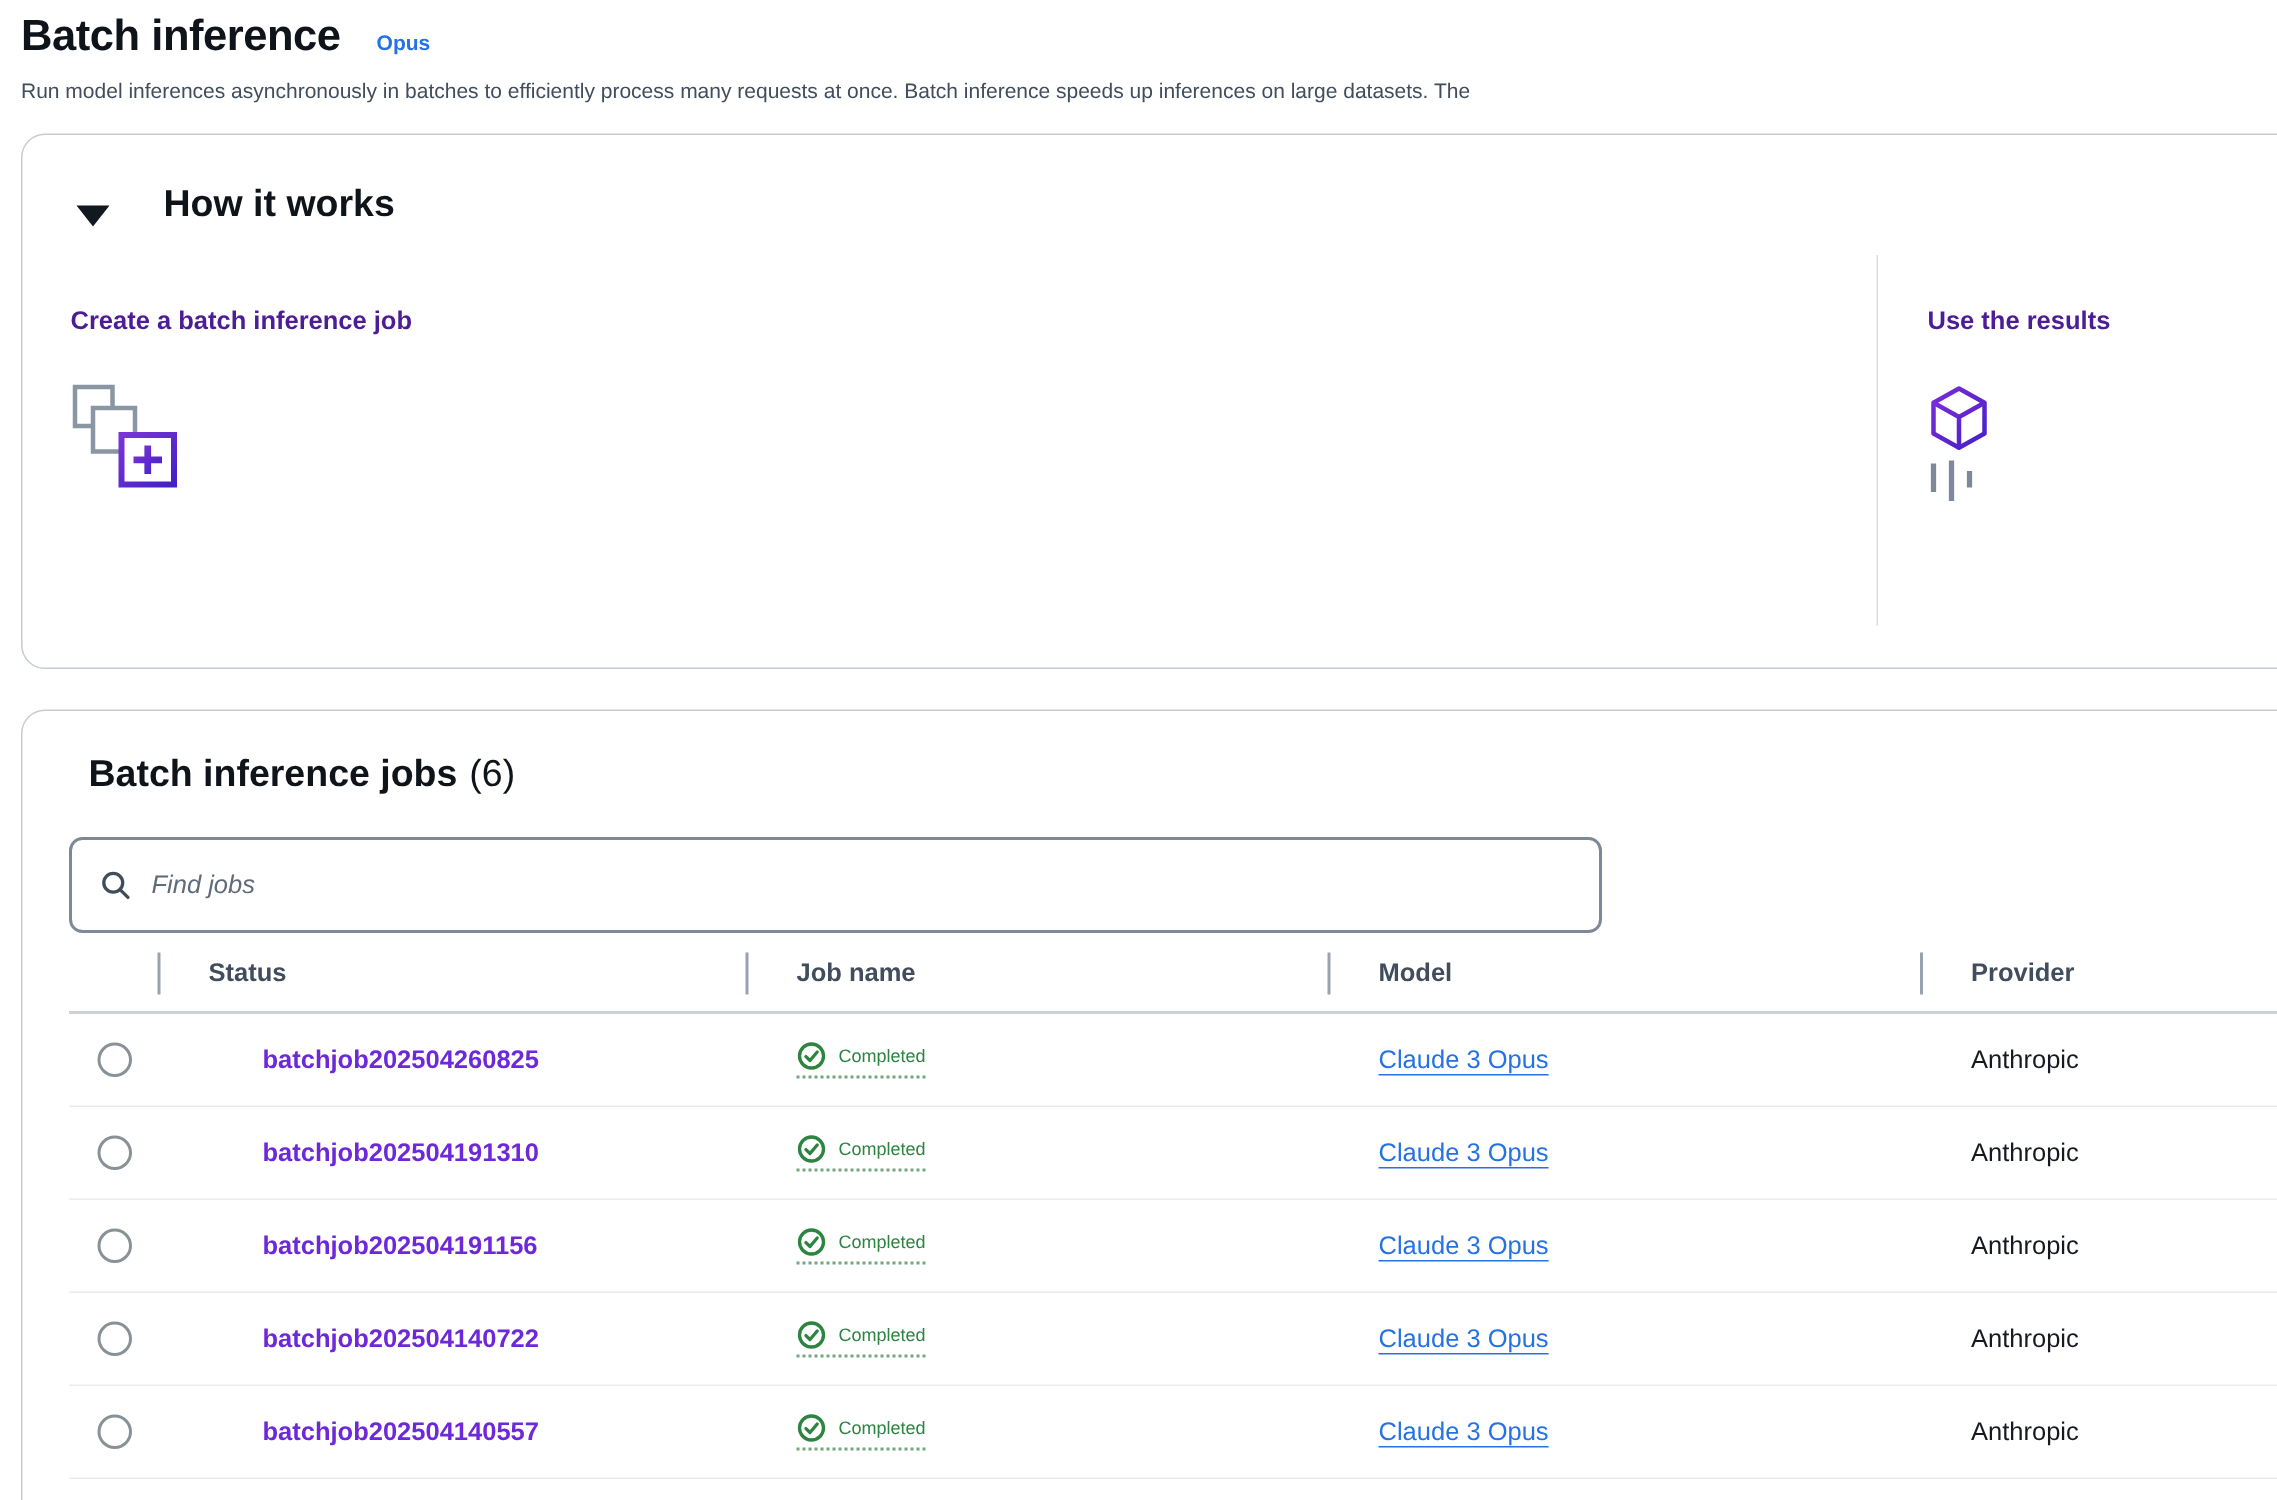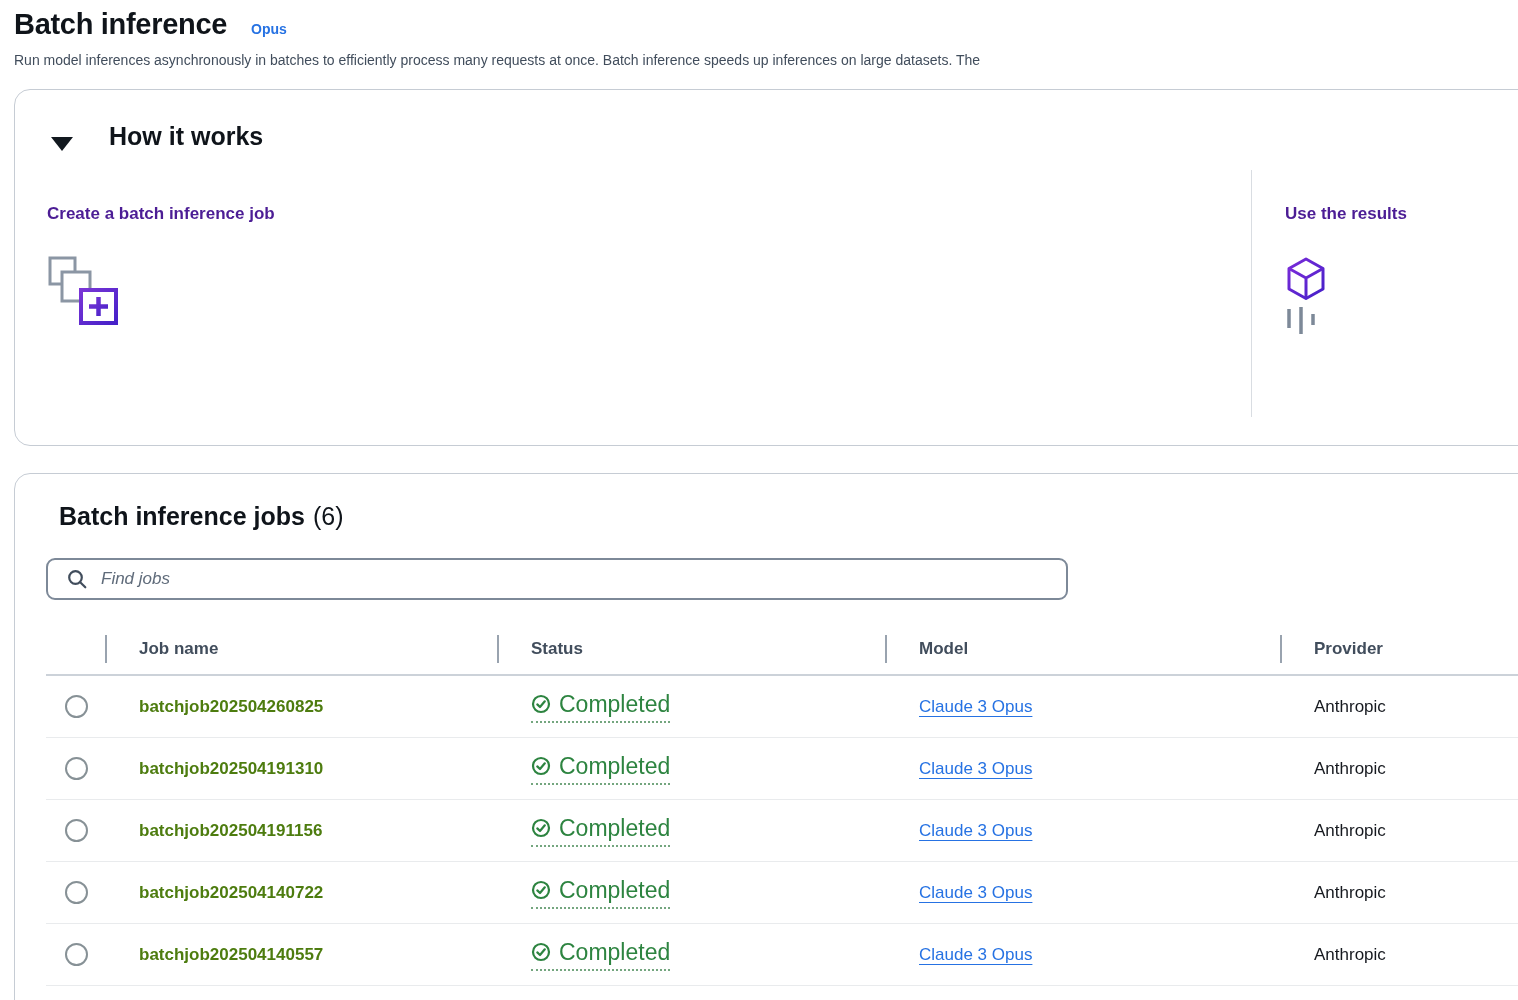--- a/index.html
+++ b/index.html
@@ -109,21 +109,21 @@
     color: #0f141a;
   }
   .jobs-title .bold { font-weight: 700; }
   .jobs-title .count { font-weight: 400; margin-left: 8px; }
 
   .search-box {
     position: absolute;
     top: 84px;
     left: 31px;
     width: 1022px;
-    height: 42px;
+    height: 64px;
     border: 2px solid #7d8998;
     border-radius: 9px;
     display: flex;
     align-items: center;
     padding-left: 19px;
     gap: 13px;
     background: #fff;
   }
   .search-box svg { flex: 0 0 auto; }
   .search-input {
@@ -192,30 +192,31 @@
     width: 23px;
     height: 23px;
     border: 2.5px solid #879196;
     border-radius: 50%;
     background: #fff;
     cursor: pointer;
     display: inline-block;
   }
   .job-link {
     font-weight: 700;
-    color: #4d7c0f;
+    color: #6d28d9;
     text-decoration: none;
     cursor: pointer;
+    margin-left: 36px;
   }
   .status-trigger {
     display: inline-flex;
     align-items: center;
     gap: 8px;
     color: #2d8440;
-    font-size: 23px;
+    font-size: 12px;
     border-bottom: 2px dotted #74a67f;
     padding-bottom: 3px;
     cursor: pointer;
   }
   .model-link {
     color: #2672e3;
     text-decoration: underline;
     text-underline-offset: 4px;
     cursor: pointer;
   }
@@ -285,22 +286,22 @@
     <svg width="21" height="21" viewBox="0 0 21 21">
       <circle cx="8.5" cy="8.5" r="6.3" fill="none" stroke="#414d5c" stroke-width="2.2"></circle>
       <path d="M13.2 13.2 L18.3 18.3" stroke="#414d5c" stroke-width="2.2" stroke-linecap="round"></path>
     </svg>
     <input class="search-input" type="text" placeholder="Find jobs" style="">
   </div>
 
   <div class="table">
     <div class="thead">
       <div class="th"></div>
+      <div class="th with-divider">Status</div>
       <div class="th with-divider">Job name</div>
-      <div class="th with-divider">Status</div>
       <div class="th with-divider">Model</div>
       <div class="th with-divider">Provider</div>
     </div>
     <div>
   <div class="trow">
     <div class="cell sel">
       <span class="radio"></span>
     </div>
     <div class="cell">
       <a class="job-link">batchjob202504260825</a>

